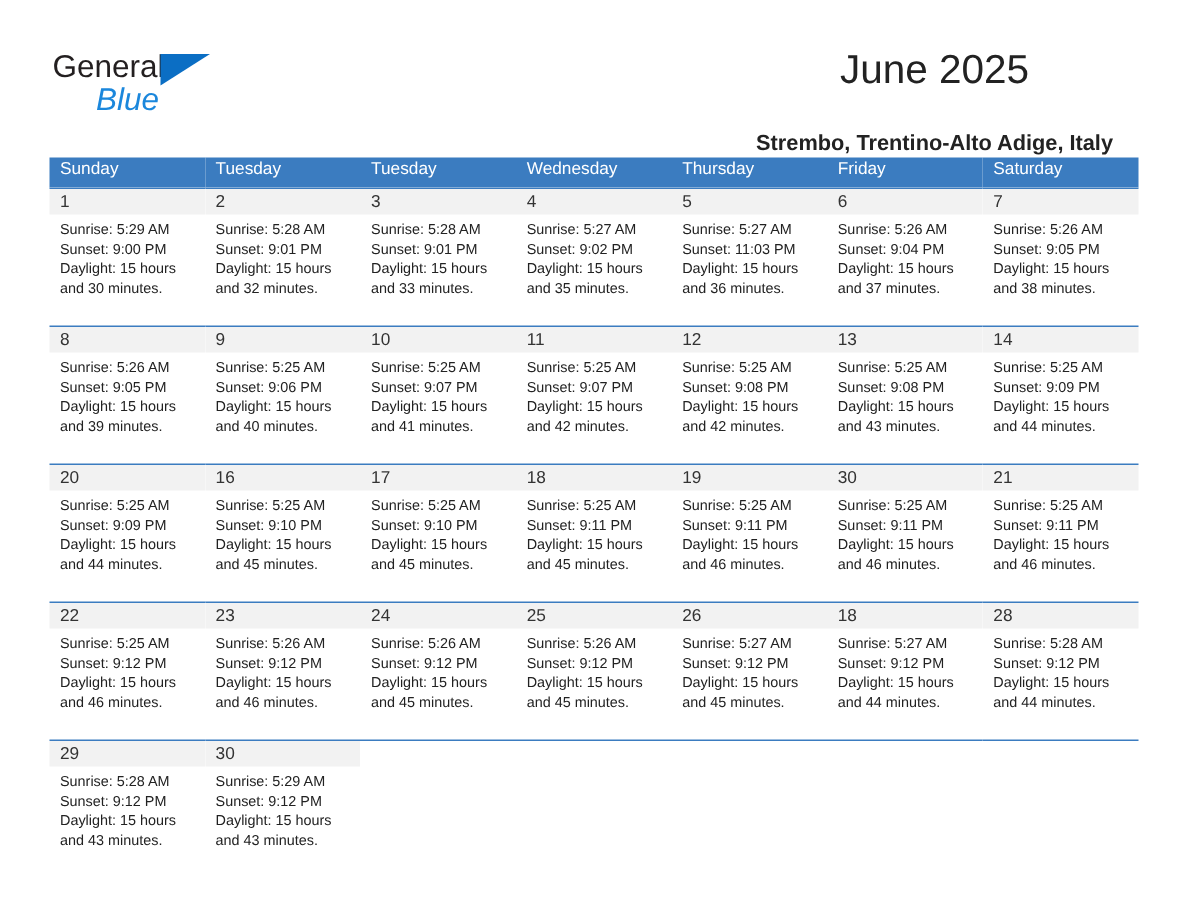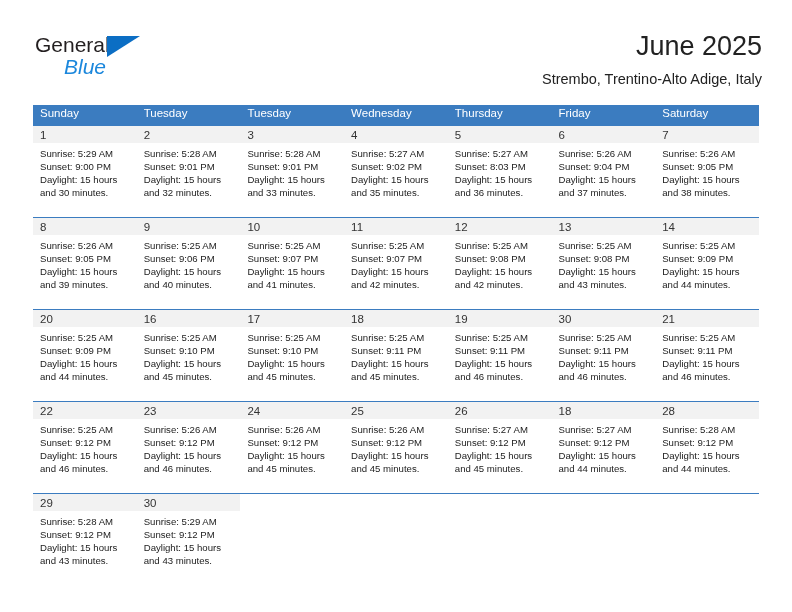--- a/index.html
+++ b/index.html
@@ -63,36 +63,37 @@
     top: 22px;
     font-size: 21px;
     color: #1b87dc;
     font-family: "Liberation Sans", sans-serif;
     line-height: 24px;
     font-style: italic;
   }
 
   .title-block {
     position: absolute;
-    right: 30px;
+    right: 50px;
     top: 30px;
-    text-align: right;
+    text-align: center;
   }
   .cal-title {
     font-size: 27px;
     color: #222222;
     line-height: 32px;
     white-space: nowrap;
   }
   .cal-subtitle {
-    margin-top: 8px;
+    margin-top: 25px;
     font-size: 14.5px;
     color: #222222;
     line-height: 18px;
     white-space: nowrap;
+    font-weight: bold;
   }
 
   
   .calendar {
     position: absolute;
     left: 33px;
     top: 105px;
     width: 726px;
     border-collapse: collapse;
     table-layout: fixed;
@@ -211,21 +212,21 @@
               <div>Sunrise: 5:27 AM</div>
               <div>Sunset: 9:02 PM</div>
               <div>Daylight: 15 hours</div>
               <div>and 35 minutes.</div>
             </div>
           </td>
           <td class="">
             <div class="daynum">5</div>
             <div class="details">
               <div>Sunrise: 5:27 AM</div>
-              <div>Sunset: 8:03 PM</div>
+              <div>Sunset: 11:03 PM</div>
               <div>Daylight: 15 hours</div>
               <div>and 36 minutes.</div>
             </div>
           </td>
           <td class="">
             <div class="daynum">6</div>
             <div class="details">
               <div>Sunrise: 5:26 AM</div>
               <div>Sunset: 9:04 PM</div>
               <div>Daylight: 15 hours</div>

